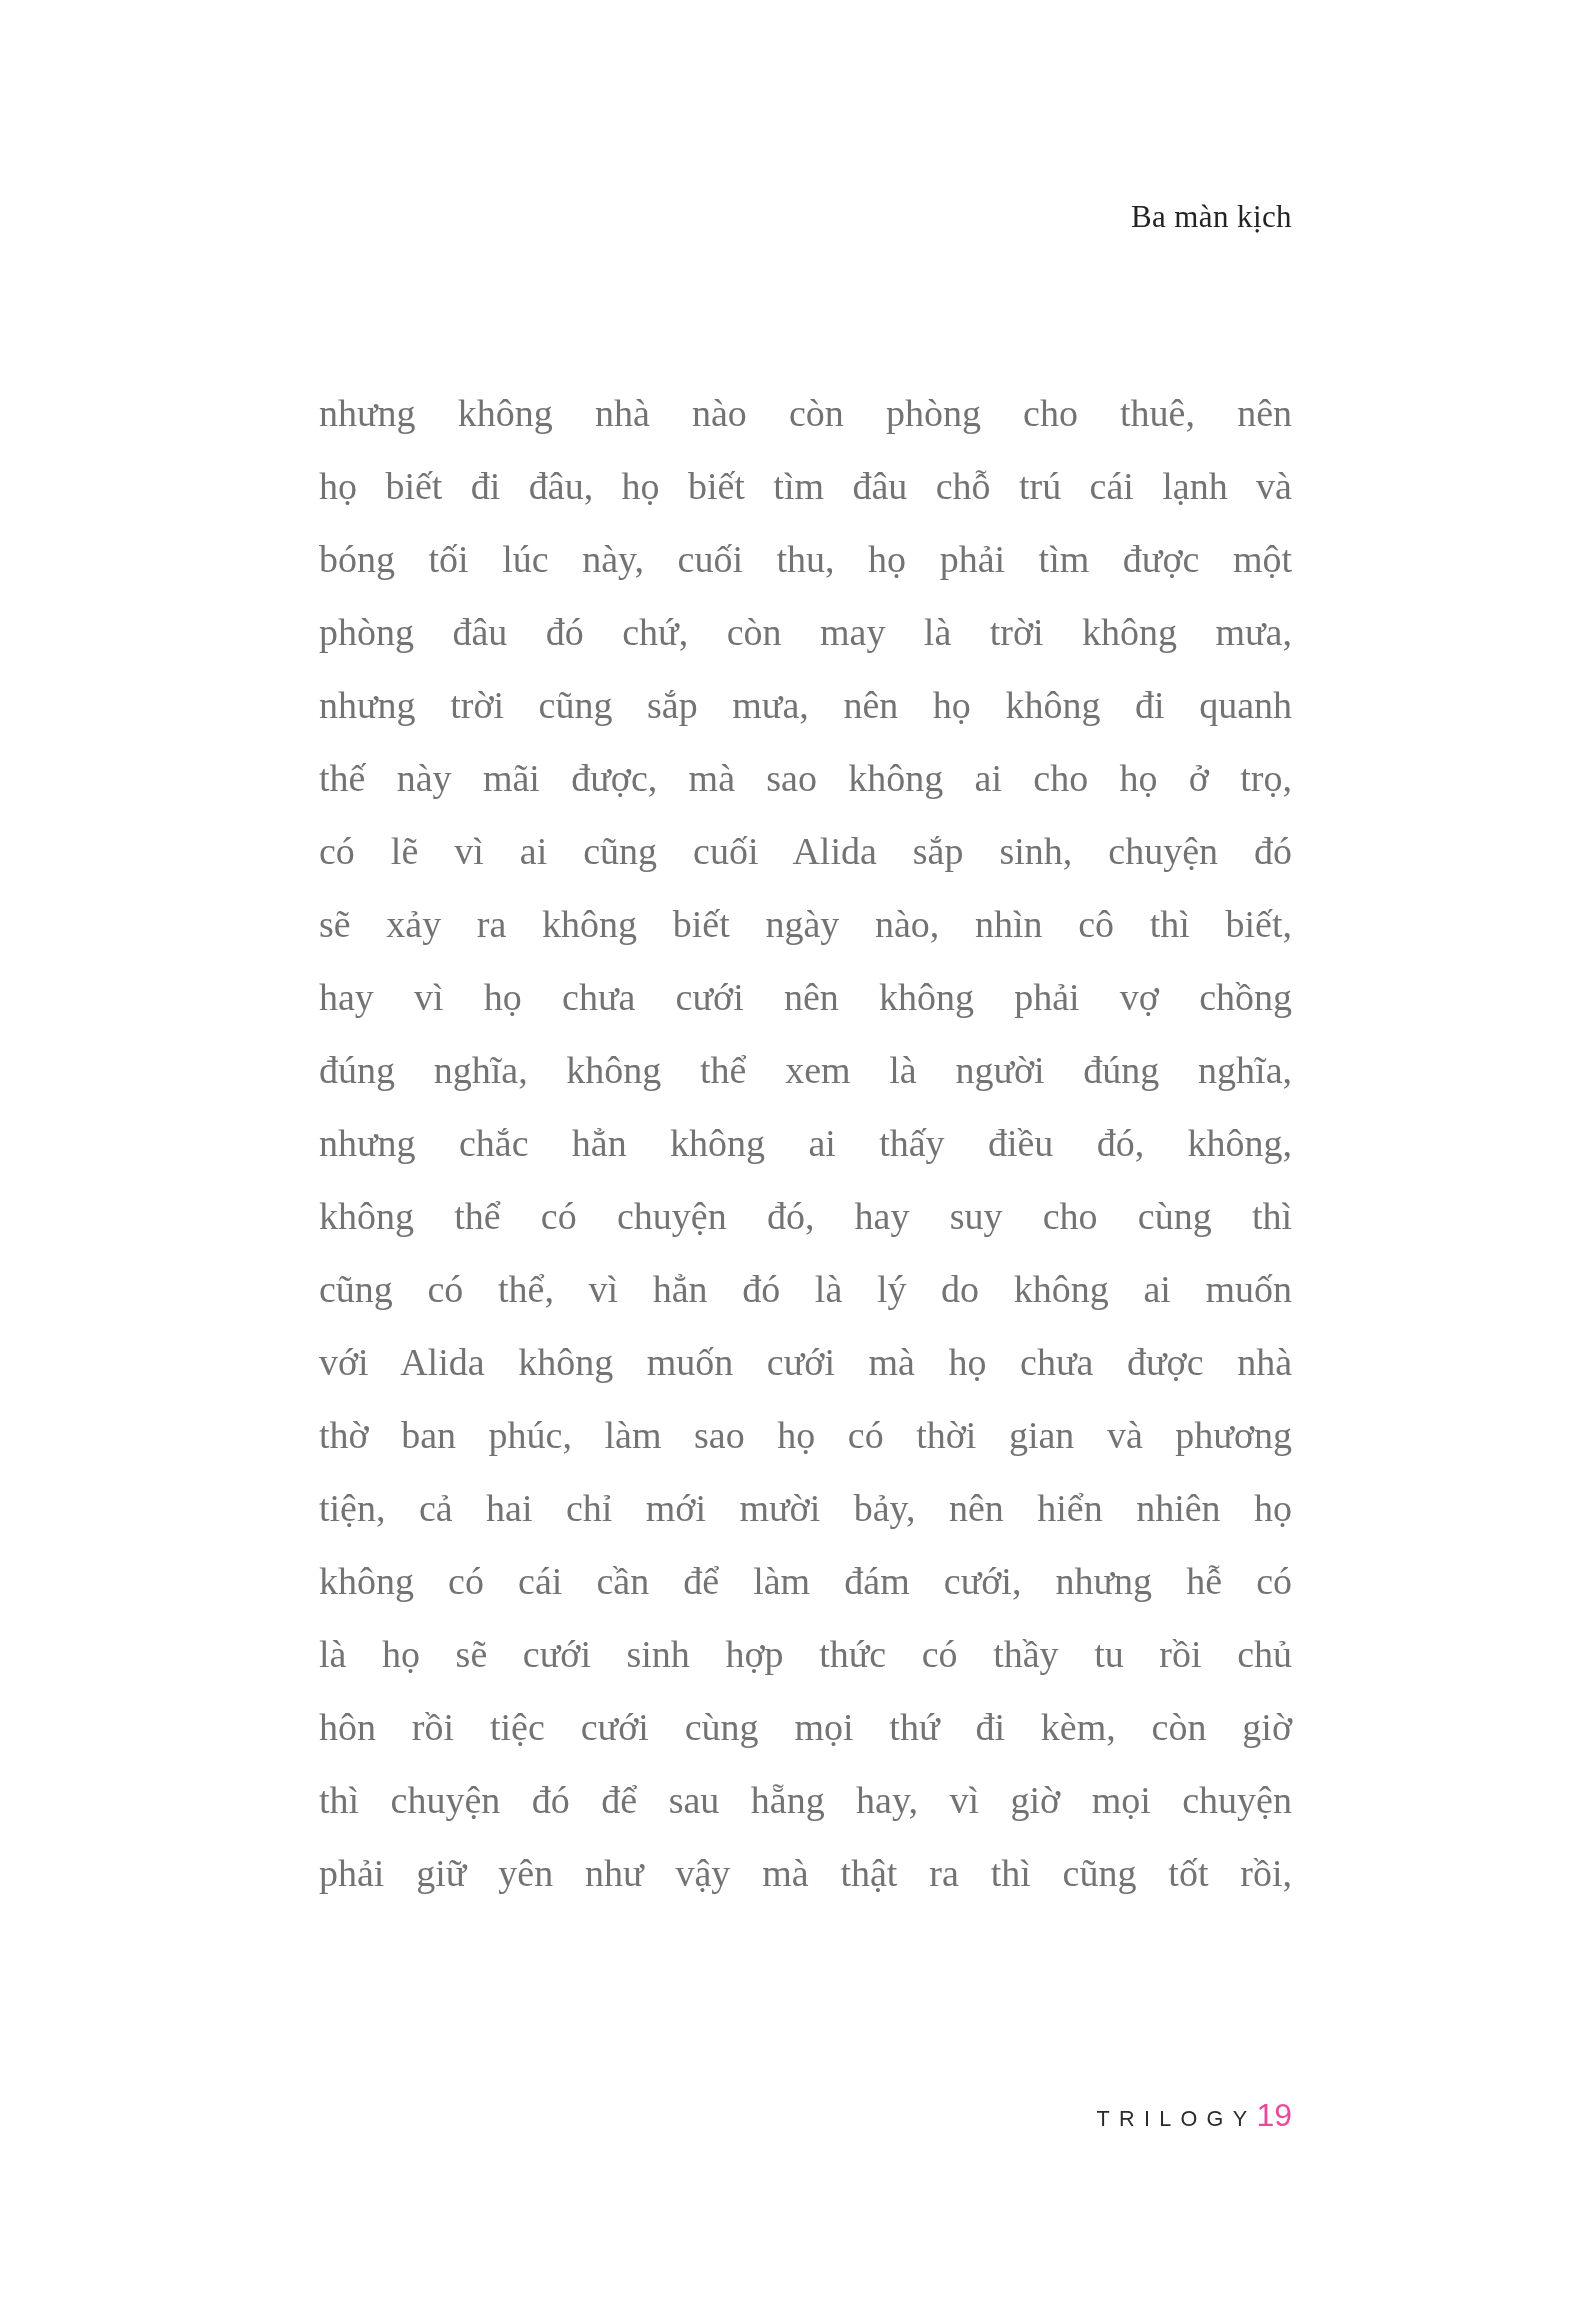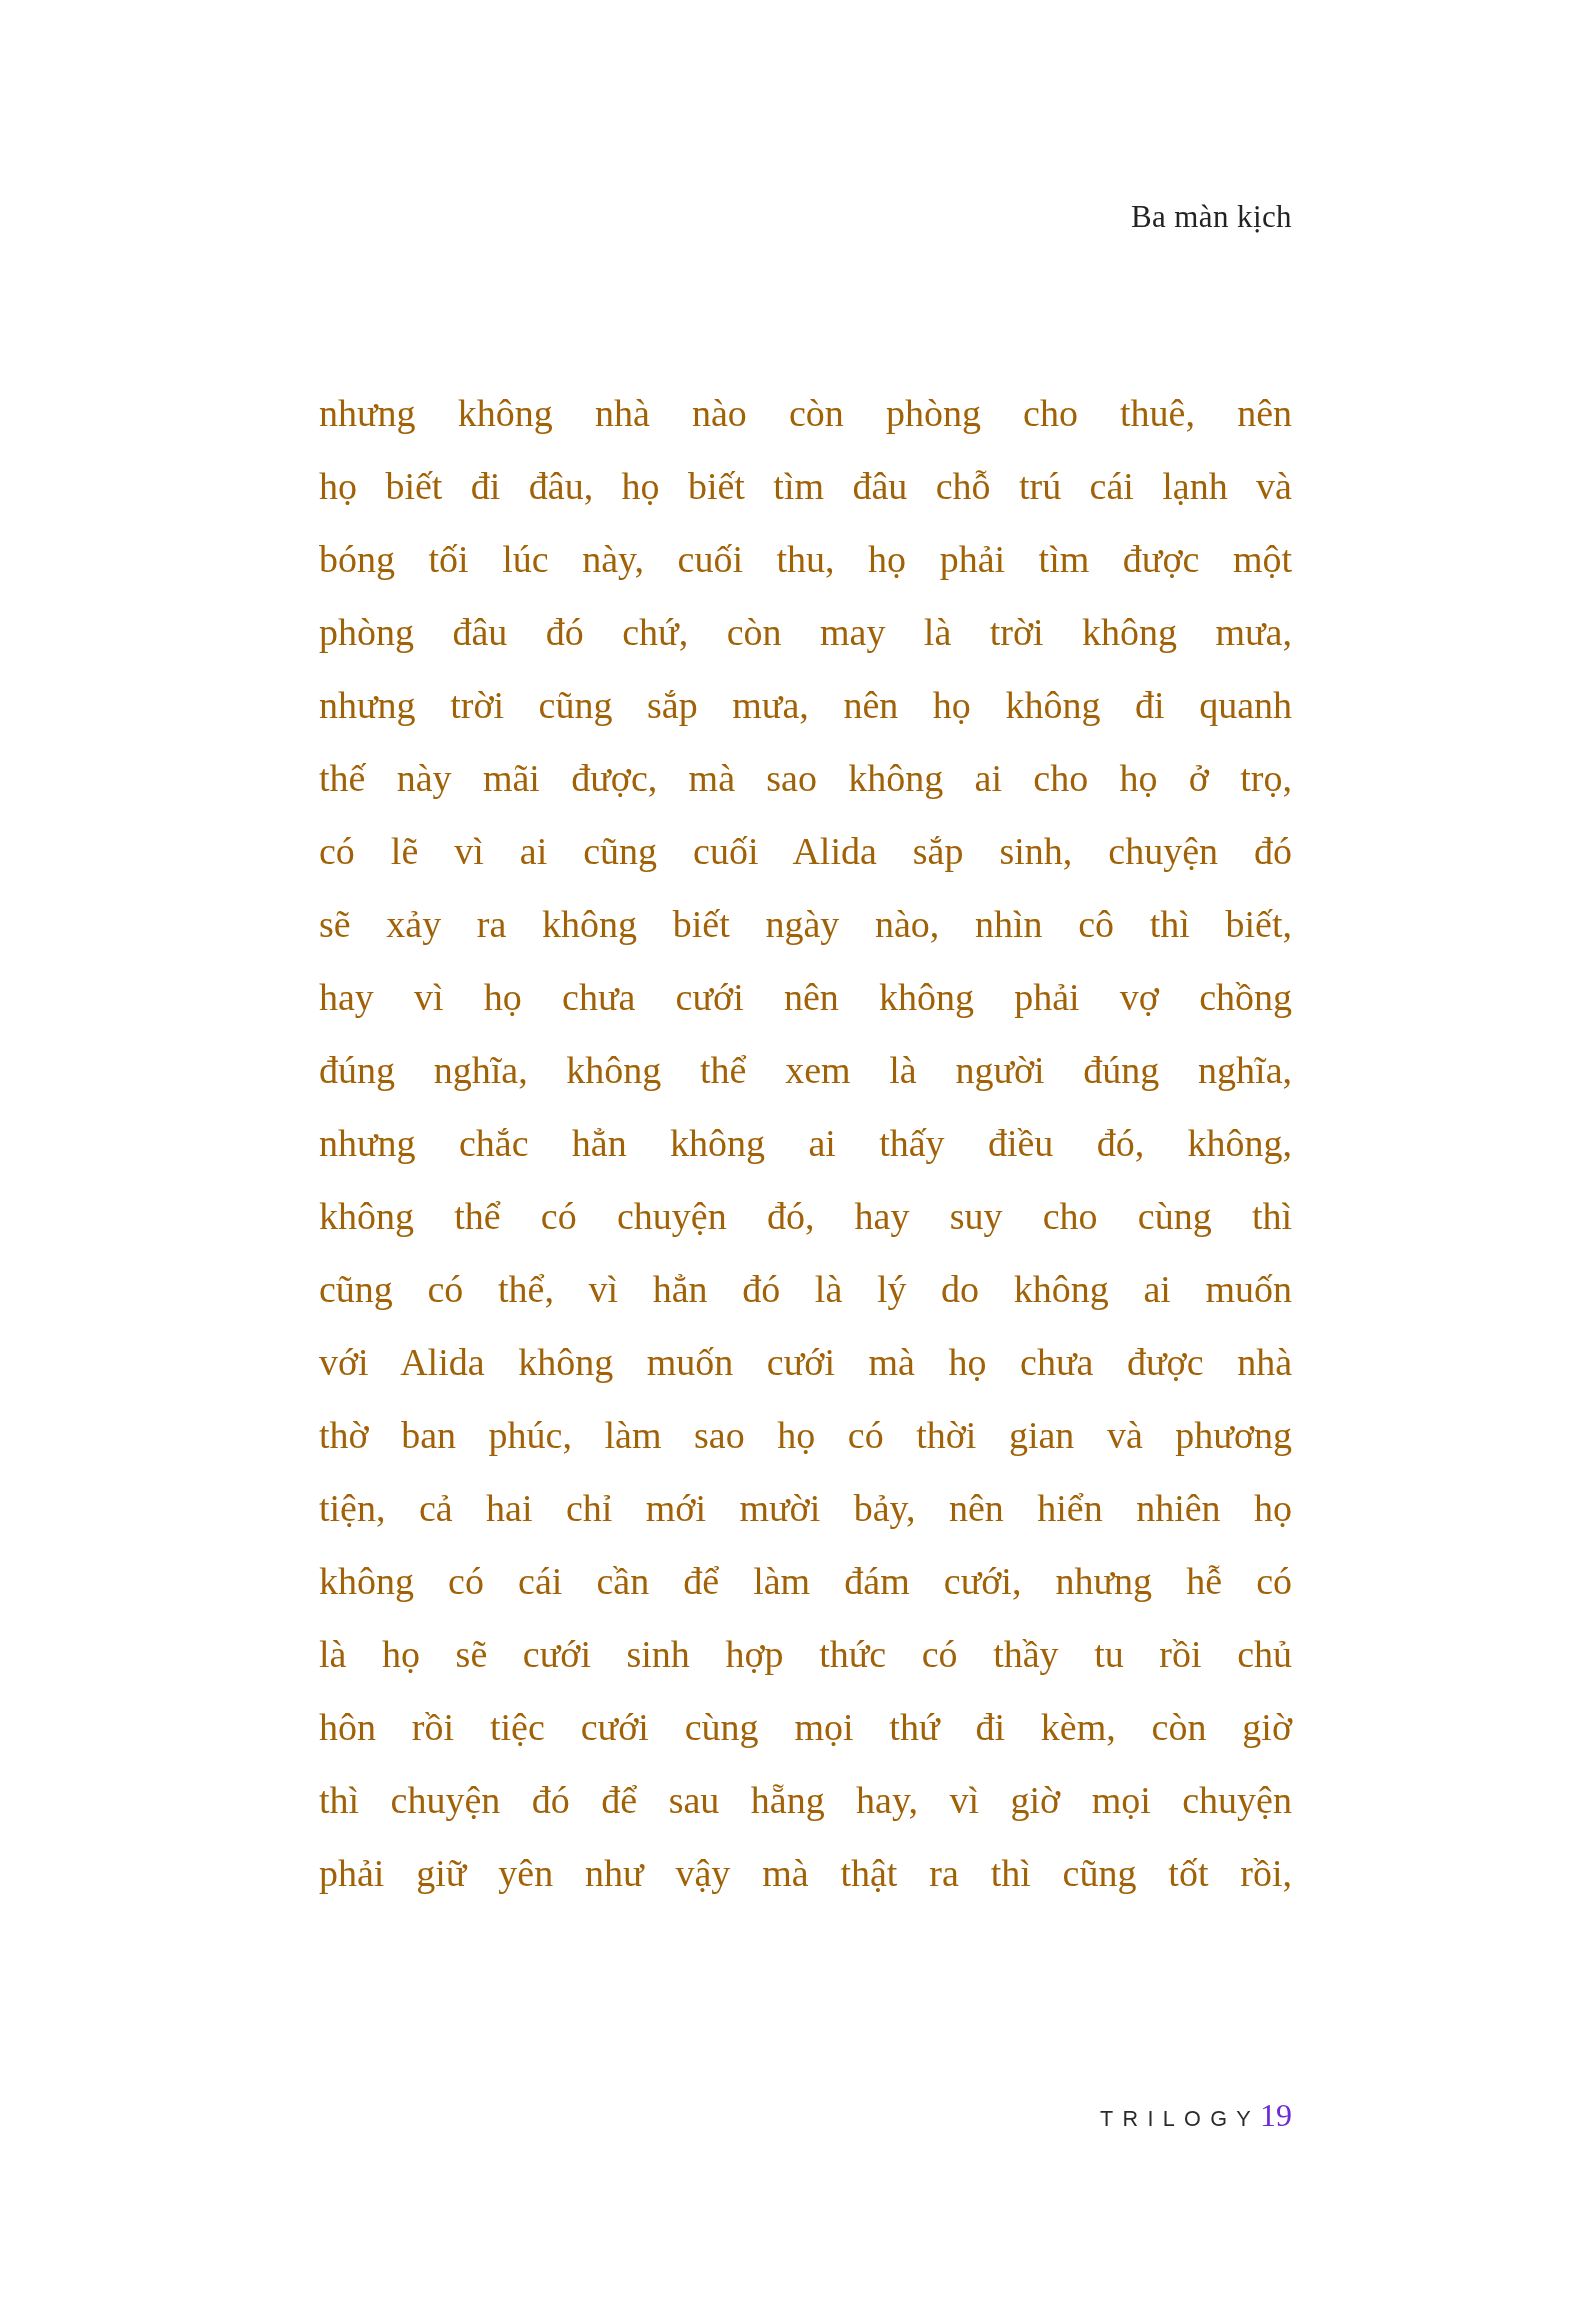--- a/index.html
+++ b/index.html
@@ -26,21 +26,21 @@
     letter-spacing: 0.4px;
     color: #232323;
   }
   .body-text {
     position: absolute;
     top: 377px;
     left: 319px;
     width: 973px;
     font-size: 38px;
     line-height: 73px;
-    color: #a16207;
+    color: #737373;
   }
   .body-text .line {
     text-align: justify;
     text-align-last: justify;
   }
   .footer {
     position: absolute;
     left: 319px;
     width: 973px;
     top: 2097px;
@@ -49,23 +49,23 @@
     align-items: baseline;
   }
   .book-title {
     font-family: "Liberation Sans", "DejaVu Sans", sans-serif;
     font-size: 21.6px;
     letter-spacing: 9.3px;
     font-weight: 500;
     color: #2b2b2b;
   }
   .page-number {
-    font-family: Liberation Serif, serif;
+    font-family: Liberation Sans, sans-serif;
     font-size: 32px;
-    color: #6d28d9;
+    color: #ec4899;
   }
 </style>
 </head>
 <body>
 
 <div class="page">
 
   <div class="running-head">Ba màn kịch</div>
 
   <div class="body-text">

